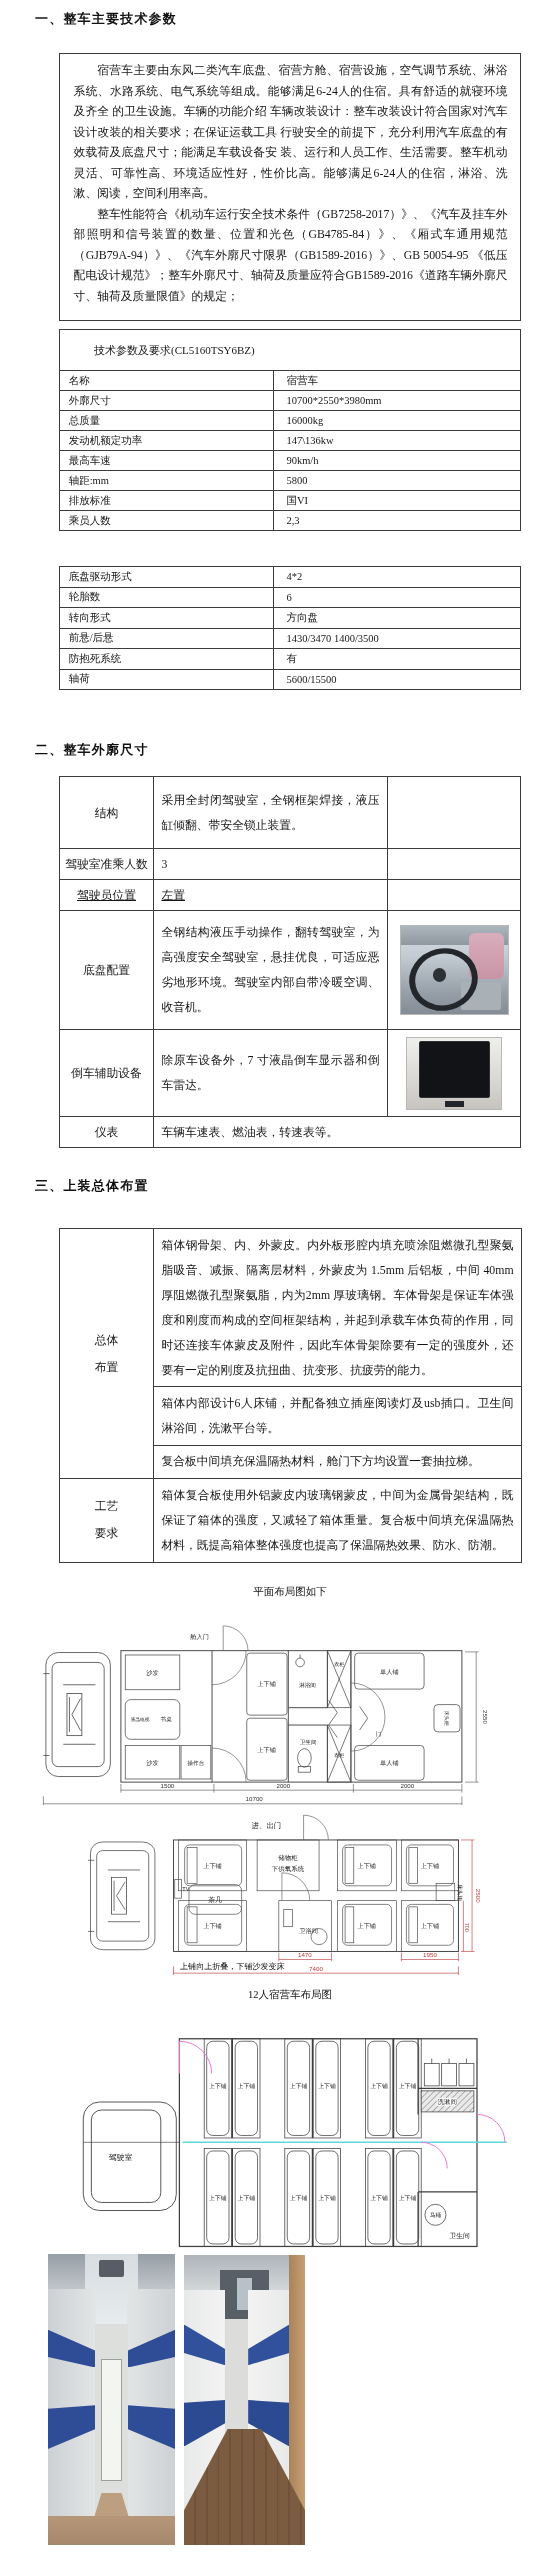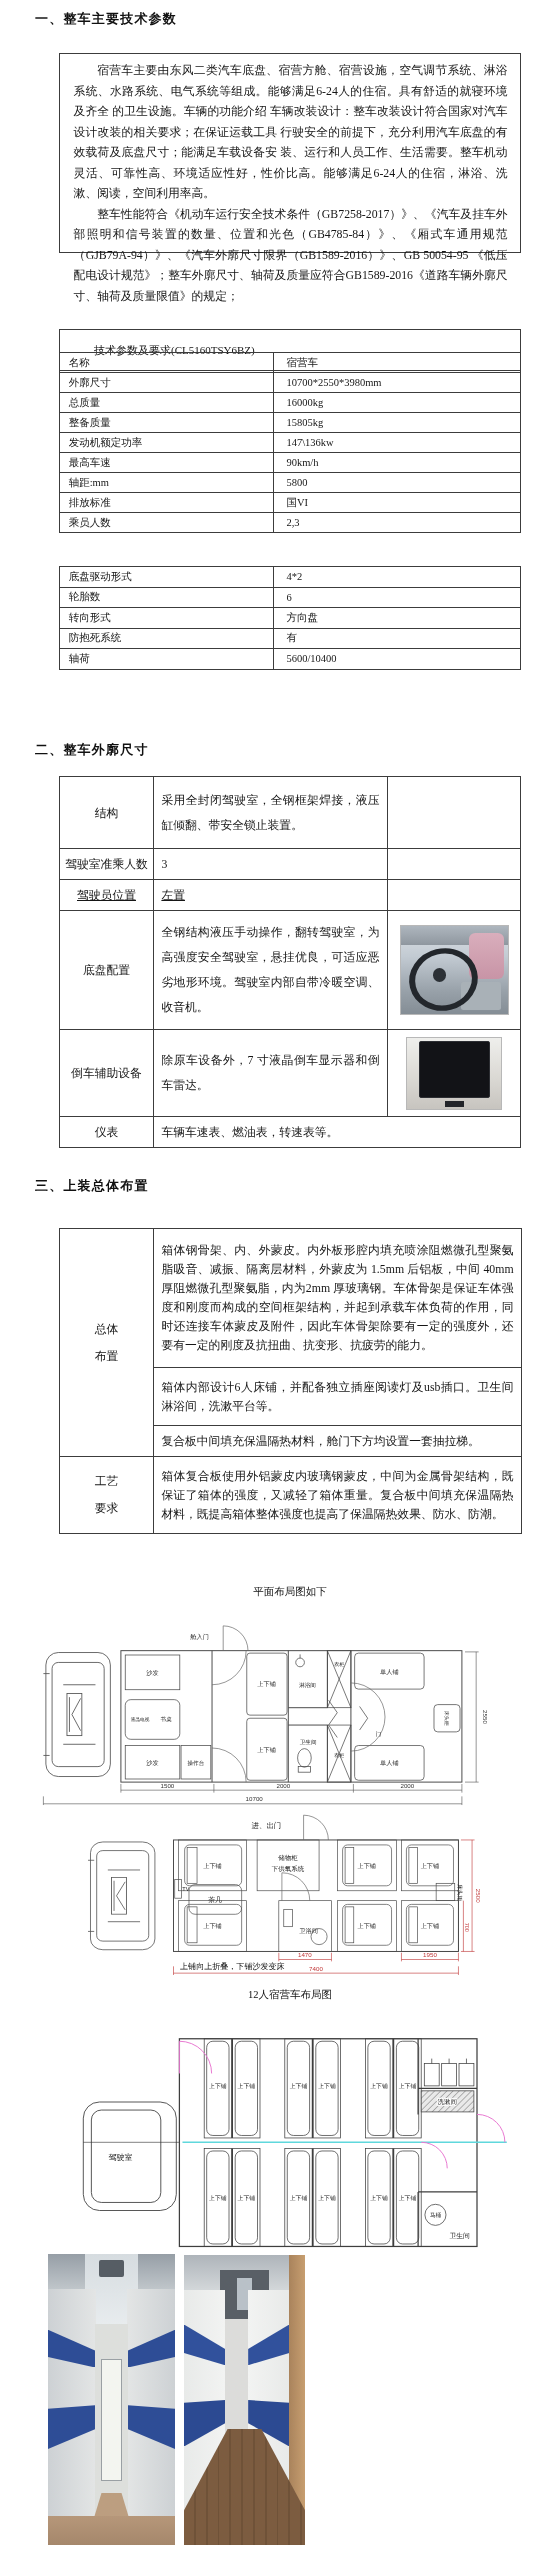--- a/index.html
+++ b/index.html
@@ -1,21 +1,21 @@
 <!DOCTYPE html>
 <html style="font-size:10px"><head>
 <meta charset="utf-8">
 <style>
   html,body{margin:0;padding:0;background:#9a9a9a;}
   #page{position:relative;width:558px;height:2576px;background:#ffffff;margin:0 auto;
         font-family:"Liberation Serif","DejaVu Serif",serif;color:#161616;overflow:hidden;}
   .abs{position:absolute;}
   .title{position:absolute;left:35px;font-size:13px;font-weight:bold;letter-spacing:1.2px;color:#111;}
   
-  .introbox{position:absolute;left:59px;top:53px;width:462px;height:200px;border:1.2px solid #3c3c3c;
+  .introbox{position:absolute;left:59px;top:53px;width:462px;height:268px;border:1.2px solid #3c3c3c;
             box-sizing:border-box;padding:6.2px 12.4px 0 13.6px;font-size:11.8px;line-height:20.5px;text-align:justify;}
   .introbox p{margin:0;text-indent:2em;}
   .paramhdr{position:absolute;left:59px;top:329px;width:462px;height:42px;border:1.2px solid #3c3c3c;
             box-sizing:border-box;font-size:11px;line-height:40px;padding-left:34px;}
   
   table.doc{position:absolute;left:59px;border-collapse:collapse;table-layout:fixed;}
   table.doc td{border:1.2px solid #3c3c3c;padding:0 6.2px;vertical-align:middle;box-sizing:border-box;
                overflow:hidden;}
   #t1,#t2{width:462px;font-size:10.5px;}
   #t1 td.c1,#t2 td.c1{width:214px;padding-left:8.7px;}
@@ -23,21 +23,21 @@
   #t1 tr{height:20px;} #t2 tr{height:20.5px;}
   
   #t3{width:462px;font-size:11.8px;}
   #t3 td{line-height:25px;}
   #t3 td.lab{width:94px;text-align:center;line-height:16px;padding:0 2.5px;}
   #t3 td.txt{width:234px;text-align:justify;padding:2.5px 7.4px;margin-left:17px;}
   #t3 td.img{width:133px;}
   
   #t4{width:462px;font-size:11.8px;}
   #t4 td.lab{width:94px;text-align:center;white-space:pre-line;line-height:27px;}
-  #t4 td.txt{width:368px;line-height:19px;padding:3.7px 7.4px;text-align:justify;}
+  #t4 td.txt{width:368px;line-height:25px;padding:3.7px 7.4px;text-align:justify;}
   .cap{position:absolute;left:59px;width:462px;text-align:center;font-size:10.5px;color:#111;}
   
   .ph{position:relative;overflow:hidden;border:0.6px solid #b8b8b8;}
   .ph>div{position:absolute;}
   .ph-cab{width:107px;height:88px;margin:0 auto;background:linear-gradient(180deg,#dce1e6 0%,#c2cad2 35%,#97a0a8 75%,#848d95 100%);}
   .ph-cab .dash{left:0;top:0;width:100%;height:18.6px;background:linear-gradient(180deg,#aeb6be,#8f979f);}
   .ph-cab .wheel{left:8.7px;top:18.6px;width:57px;height:57px;border:6.8px solid #23272c;border-radius:50%;
                  transform:rotate(-14deg) scaleY(.9);background:transparent;}
   .ph-cab .hub{left:32px;top:42px;width:13.6px;height:13.6px;background:#2c3136;border-radius:50%;}
   .ph-cab .seat{right:3.7px;top:7.4px;width:35px;height:46px;background:linear-gradient(180deg,#d9aebc,#c894a6);border-radius:6.2px;}
@@ -69,39 +69,35 @@
 
   <div class="title" style="top:10px;">一、整车主要技术参数</div>
 
   <div class="introbox">
     <p>宿营车主要由东风二类汽车底盘、宿营方舱、宿营设施，空气调节系统、淋浴系统、水路系统、电气系统等组成。能够满足6-24人的住宿。具有舒适的就寝环境及齐全 的卫生设施。车辆的功能介绍 车辆改装设计：整车改装设计符合国家对汽车设计改装的相关要求；在保证运载工具 行驶安全的前提下，充分利用汽车底盘的有效载荷及底盘尺寸；能满足车载设备安 装、运行和人员工作、生活需要。整车机动灵活、可靠性高、环境适应性好，性价比高。能够满足6-24人的住宿，淋浴、洗漱、阅读，空间利用率高。</p>
     <p>整车性能符合《机动车运行安全技术条件（GB7258-2017）》、《汽车及挂车外部照明和信号装置的数量、位置和光色（GB4785-84）》、《厢式车通用规范（GJB79A-94）》、《汽车外廓尺寸限界（GB1589-2016）》、GB 50054-95 《低压配电设计规范》；整车外廓尺寸、轴荷及质量应符合GB1589-2016《道路车辆外廓尺寸、轴荷及质量限值》的规定；</p>
   </div>
 
   <div class="paramhdr">技术参数及要求(CL5160TSY6BZ)</div>
 
-  <table class="doc" id="t1" style="top:352px;">
+  <table class="doc" id="t1" style="top:370px;">
     <tbody>
         <tr>
           <td class="c1">名称</td>
           <td class="c2">宿营车</td>
         </tr>
     <tr>
           <td class="c1">外廓尺寸</td>
           <td class="c2">10700*2550*3980mm</td>
         </tr>
     <tr>
           <td class="c1">总质量</td>
           <td class="c2">16000kg</td>
         </tr>
     <tr>
-          <td class="c1">整备质量</td>
-          <td class="c2">15805kg</td>
-        </tr>
-    <tr>
           <td class="c1">发动机额定功率</td>
           <td class="c2">147\136kw</td>
         </tr>
     <tr>
           <td class="c1">最高车速</td>
           <td class="c2">90km/h</td>
         </tr>
     <tr>
           <td class="c1">轴距:mm</td>
           <td class="c2">5800</td>
@@ -125,26 +121,30 @@
         </tr>
     <tr>
           <td class="c1">轮胎数</td>
           <td class="c2">6</td>
         </tr>
     <tr>
           <td class="c1">转向形式</td>
           <td class="c2">方向盘</td>
         </tr>
     <tr>
+          <td class="c1">前悬/后悬</td>
+          <td class="c2">1430/3470 1400/3500</td>
+        </tr>
+    <tr>
           <td class="c1">防抱死系统</td>
           <td class="c2">有</td>
         </tr>
     <tr>
           <td class="c1">轴荷</td>
-          <td class="c2">5600/10400</td>
+          <td class="c2">5600/15500</td>
         </tr>
   </tbody>
     </table>
 
   <div class="title" style="top:741px;">二、整车外廓尺寸</div>
 
   <table class="doc" id="t3" style="top:776px;">
     <tbody>
         <tr style="height:72px;">
       <td class="lab">结构</td>

